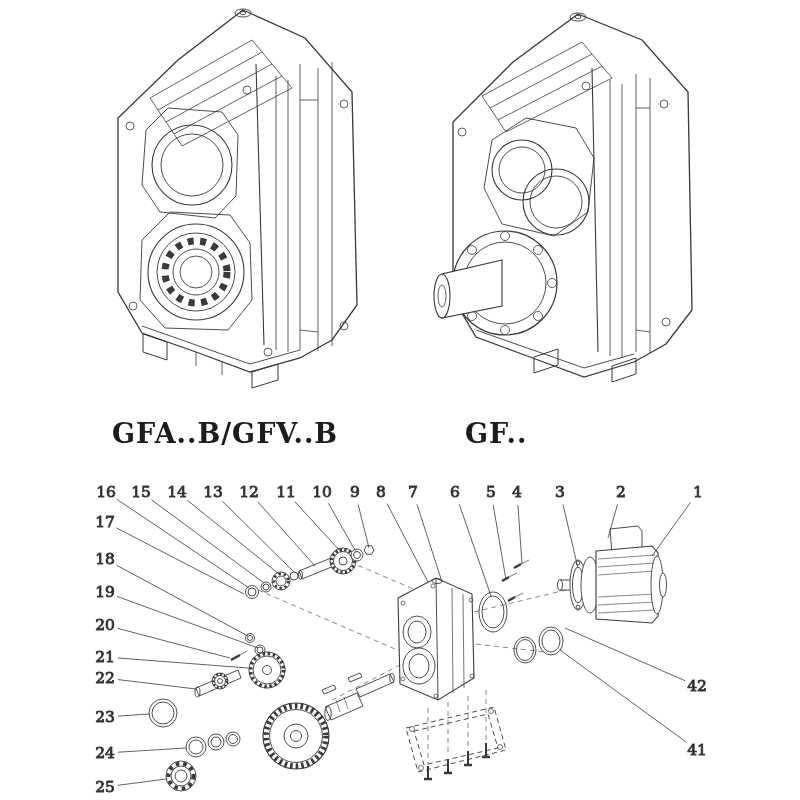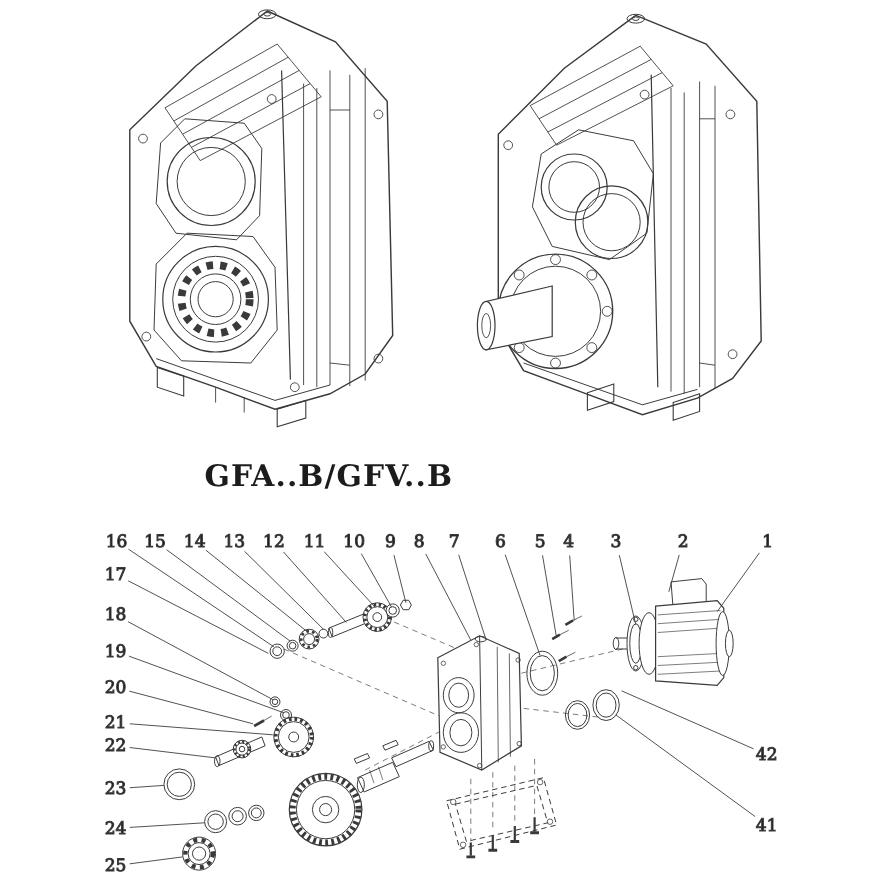--- a/index.html
+++ b/index.html
@@ -1,19 +1,19 @@
 <!DOCTYPE html>
 <html><head>
 <meta charset="utf-8">
 <style>
   html,body{margin:0;padding:0;background:#fff;}
   #page{position:relative;width:800px;height:800px;background:#ffffff;overflow:hidden;
         font-family:"DejaVu Serif", serif;}
   #art{position:absolute;left:0;top:0;}
-  .caption{position:absolute;text-align:right;font-weight:bold;font-size:27px;
+  .caption{position:absolute;text-align:left;font-weight:bold;font-size:27px;
            letter-spacing:1px;color:#1c1c1c;font-family:"DejaVu Serif", serif;}
   #caption-left{left:112px;top:418px;width:300px;}
   #caption-right{left:465px;top:418px;width:160px;}
   text.callout{font:15.5px "DejaVu Serif", serif;fill:#1a1a1a;text-anchor:middle;}
   line.leader{stroke:#3a3a3a;stroke-width:0.8;}
 </style>
 </head>
 <body>
 
 <div id="page">
@@ -287,14 +287,15 @@
           <text x="105" y="792" class="callout">25</text>
           <line x1="685.0982470977006" y1="680.7704419065655" x2="565" y2="628" class="leader"></line>
           <text x="697" y="691" class="callout">42</text>
           <line x1="686.4997041334478" y1="742.3355504623706" x2="560" y2="650" class="leader"></line>
           <text x="697" y="755" class="callout">41</text>
         </g>
   </g>
 </svg>
 
 <div id="caption-left" class="caption">GFA..B/GFV..B</div>
+<div id="caption-right" class="caption">GF..</div>
 
 </div>
 
 </body></html>

